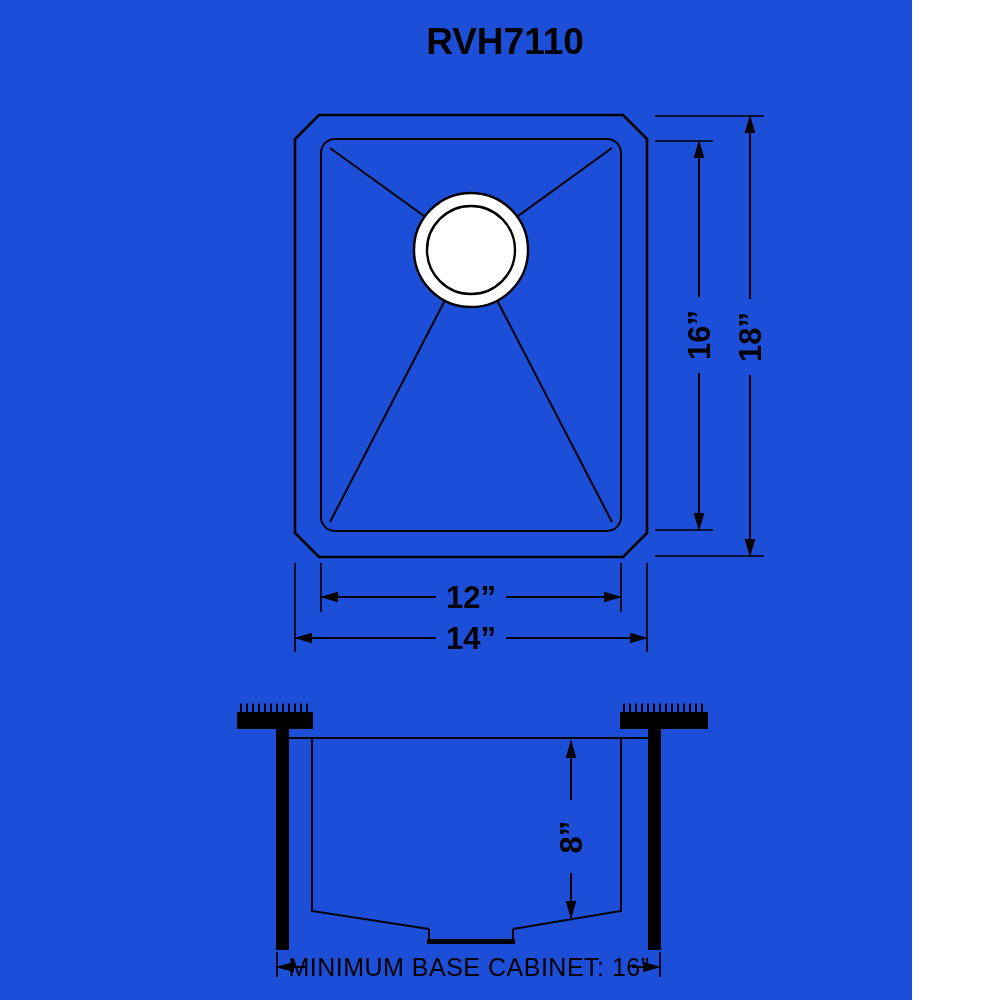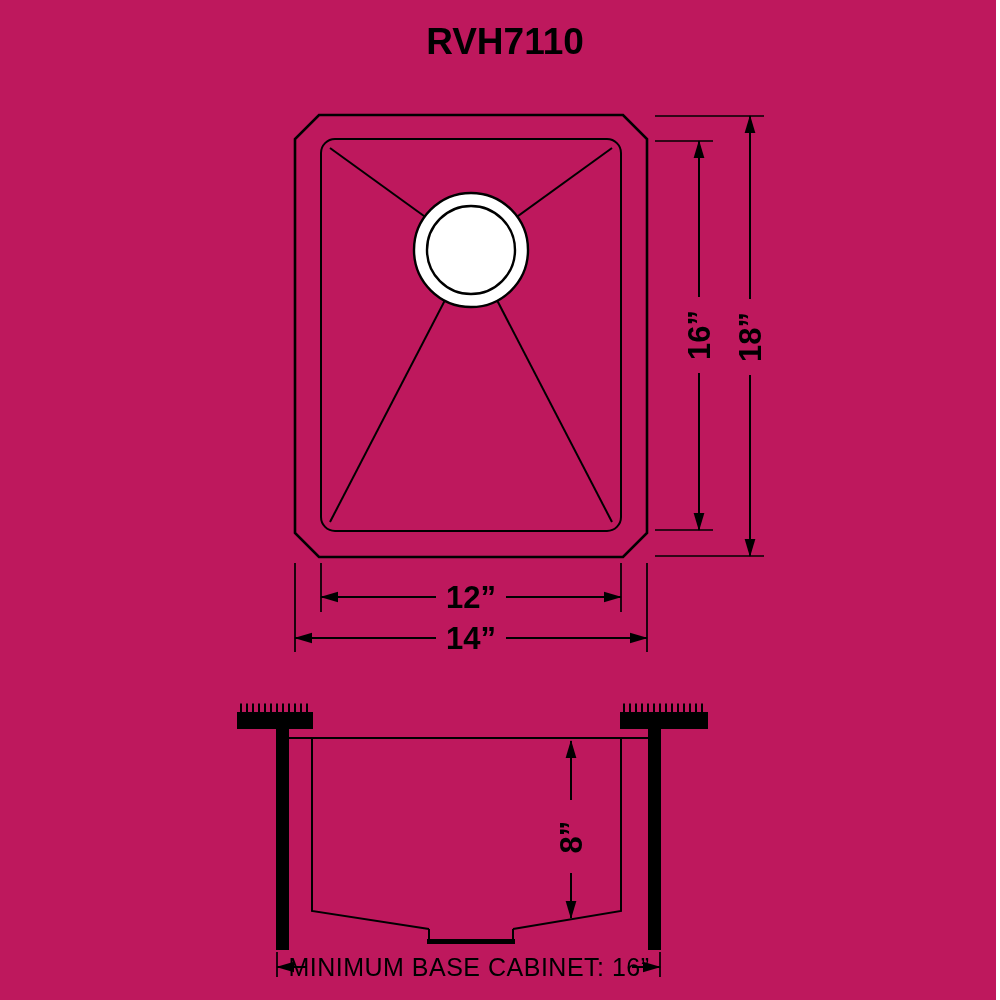--- a/index.html
+++ b/index.html
@@ -1,19 +1,19 @@
 <!DOCTYPE html>
 <html><head>
 <meta charset="utf-8">
 <style>
   html,body{margin:0;padding:0;background:#ffffff;}
   .canvas{
     position:relative;
-    width:996px;height:1000px;
-    background:#be185d;
+    width:912px;height:1000px;
+    background:#1d4ed8;
     font-family:"Liberation Sans", sans-serif;
   }
   svg{display:block;}
   .outline{fill:none;stroke:#000;stroke-width:2.6;}
   .thin{fill:none;stroke:#000;stroke-width:2;}
   .dim{fill:none;stroke:#000;stroke-width:2;}
   .ext{fill:none;stroke:#000;stroke-width:1.7;}
   .hatch{fill:none;stroke:#000;stroke-width:9;stroke-dasharray:2 4;}
   .solid{fill:#000;stroke:none;}
   .dim-label{font-family:"Liberation Sans", sans-serif;font-size:31px;font-weight:bold;fill:#000;}

